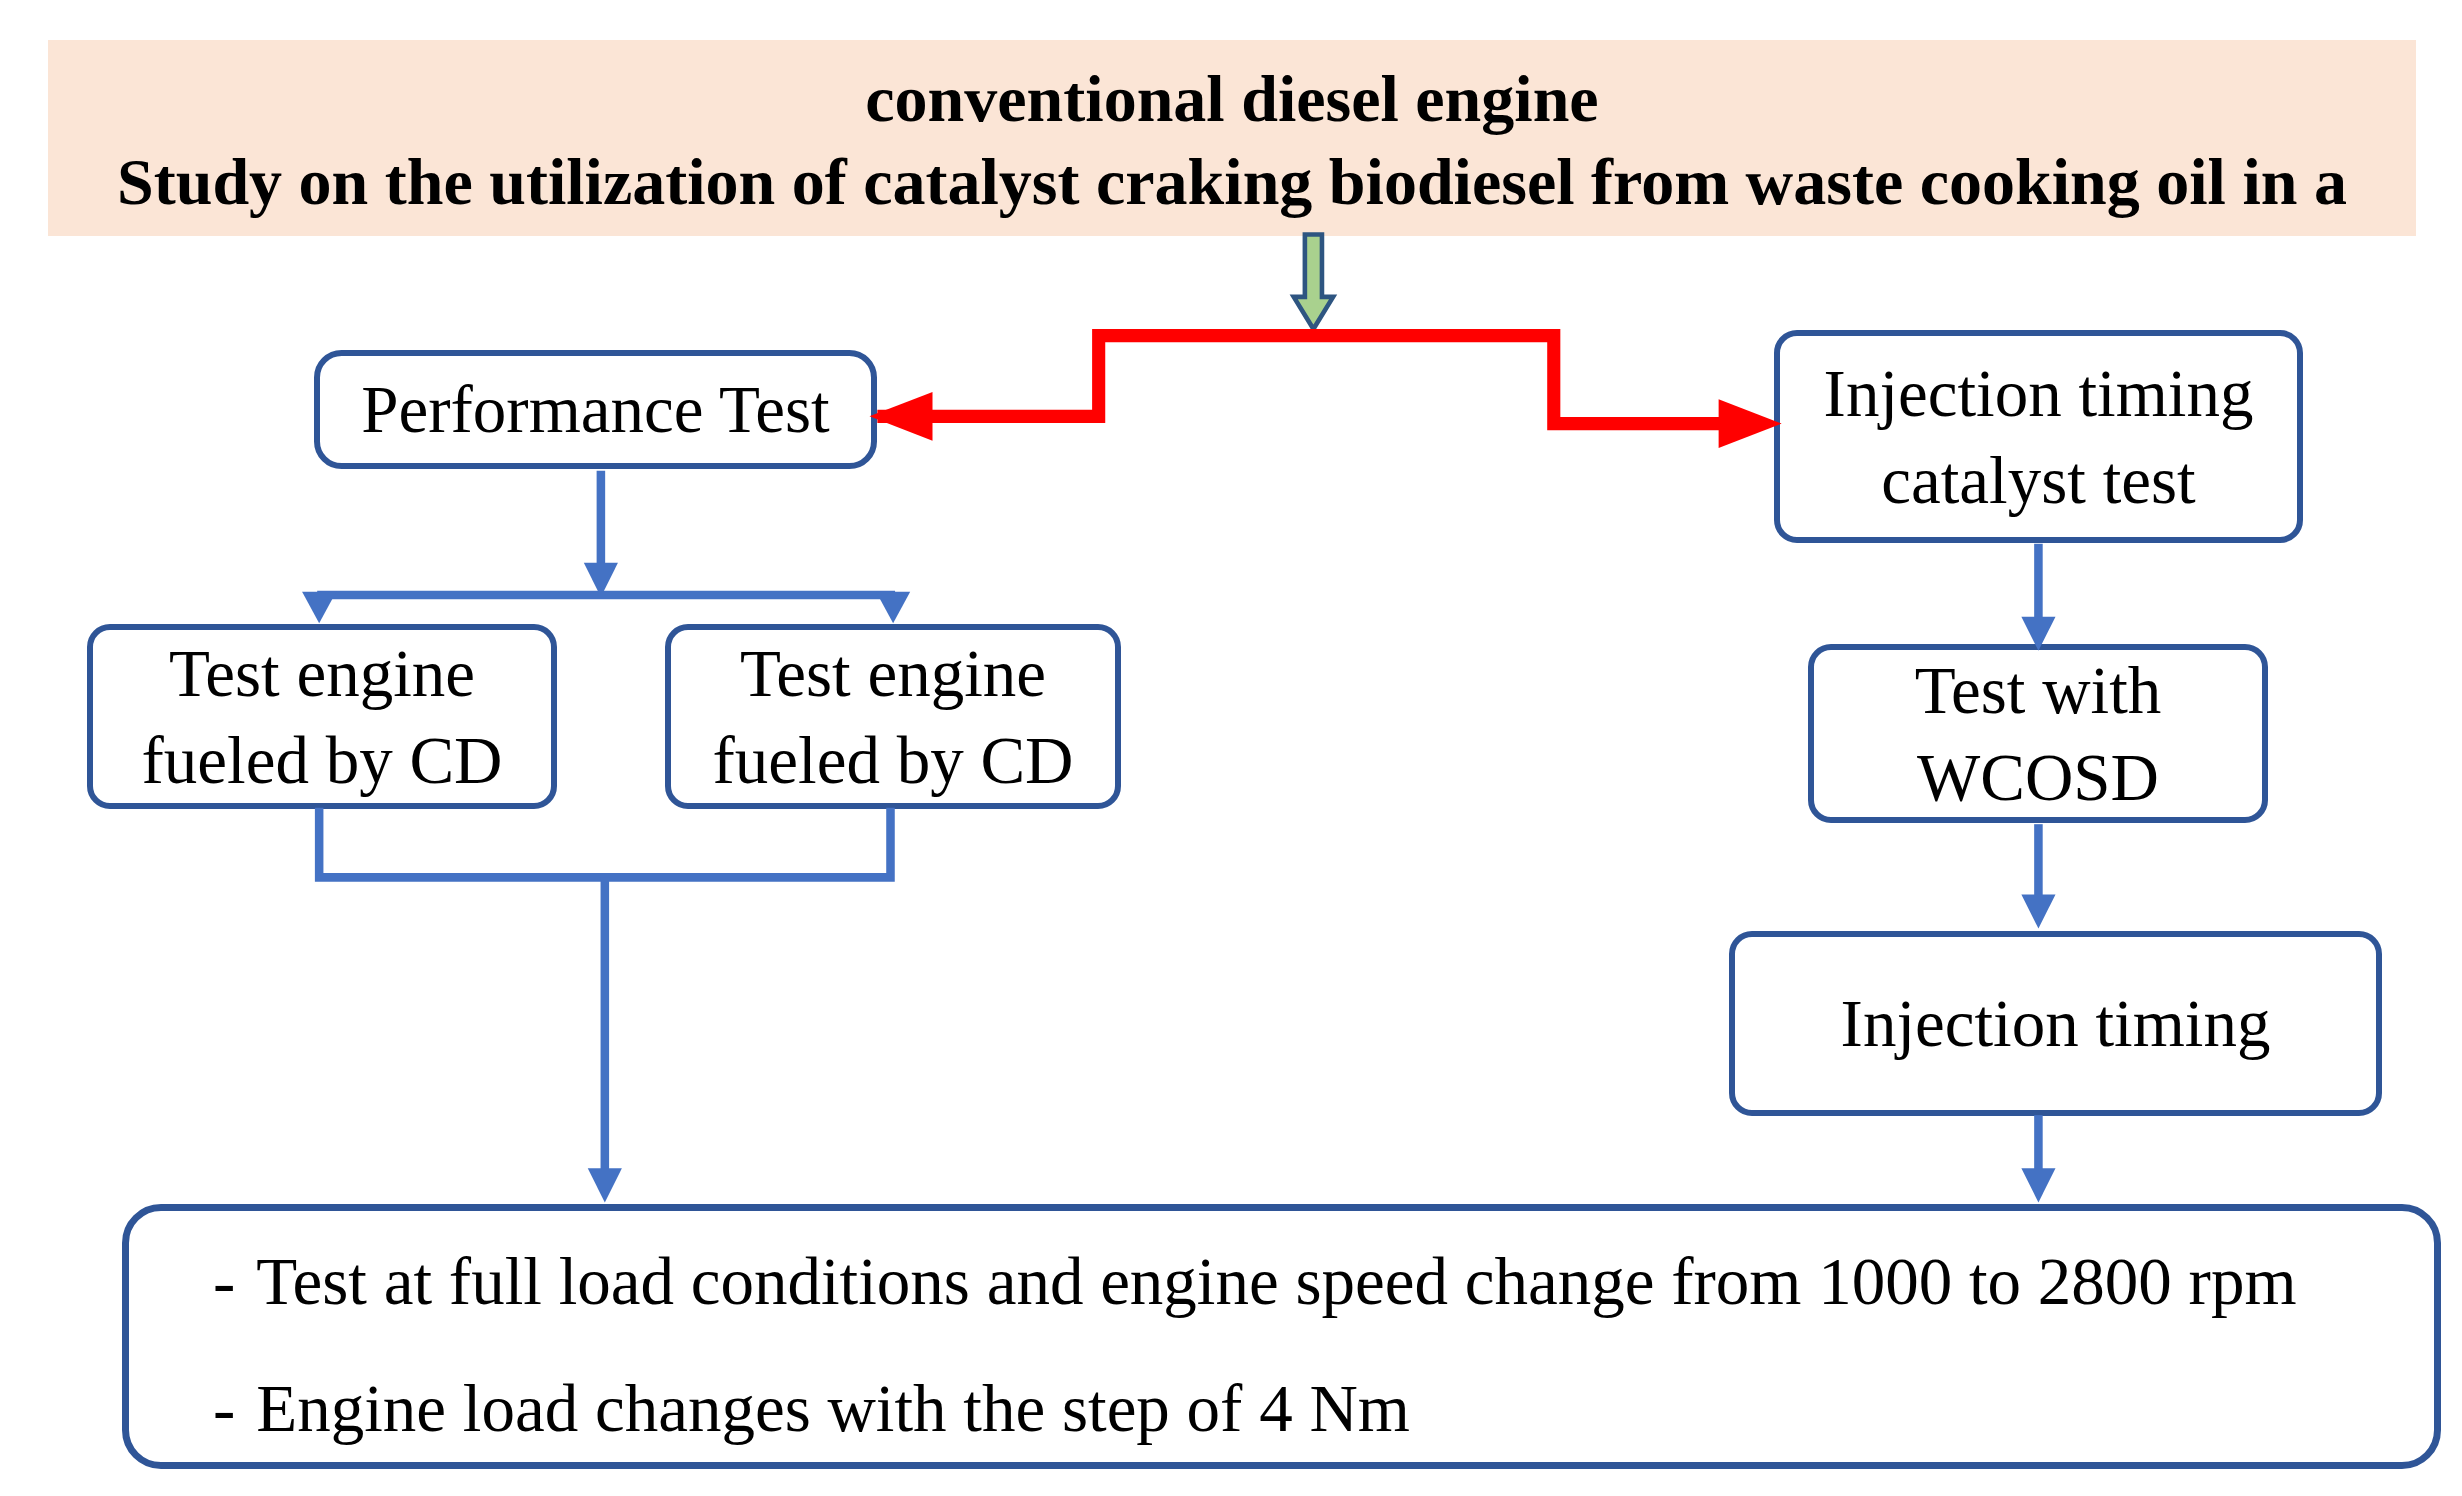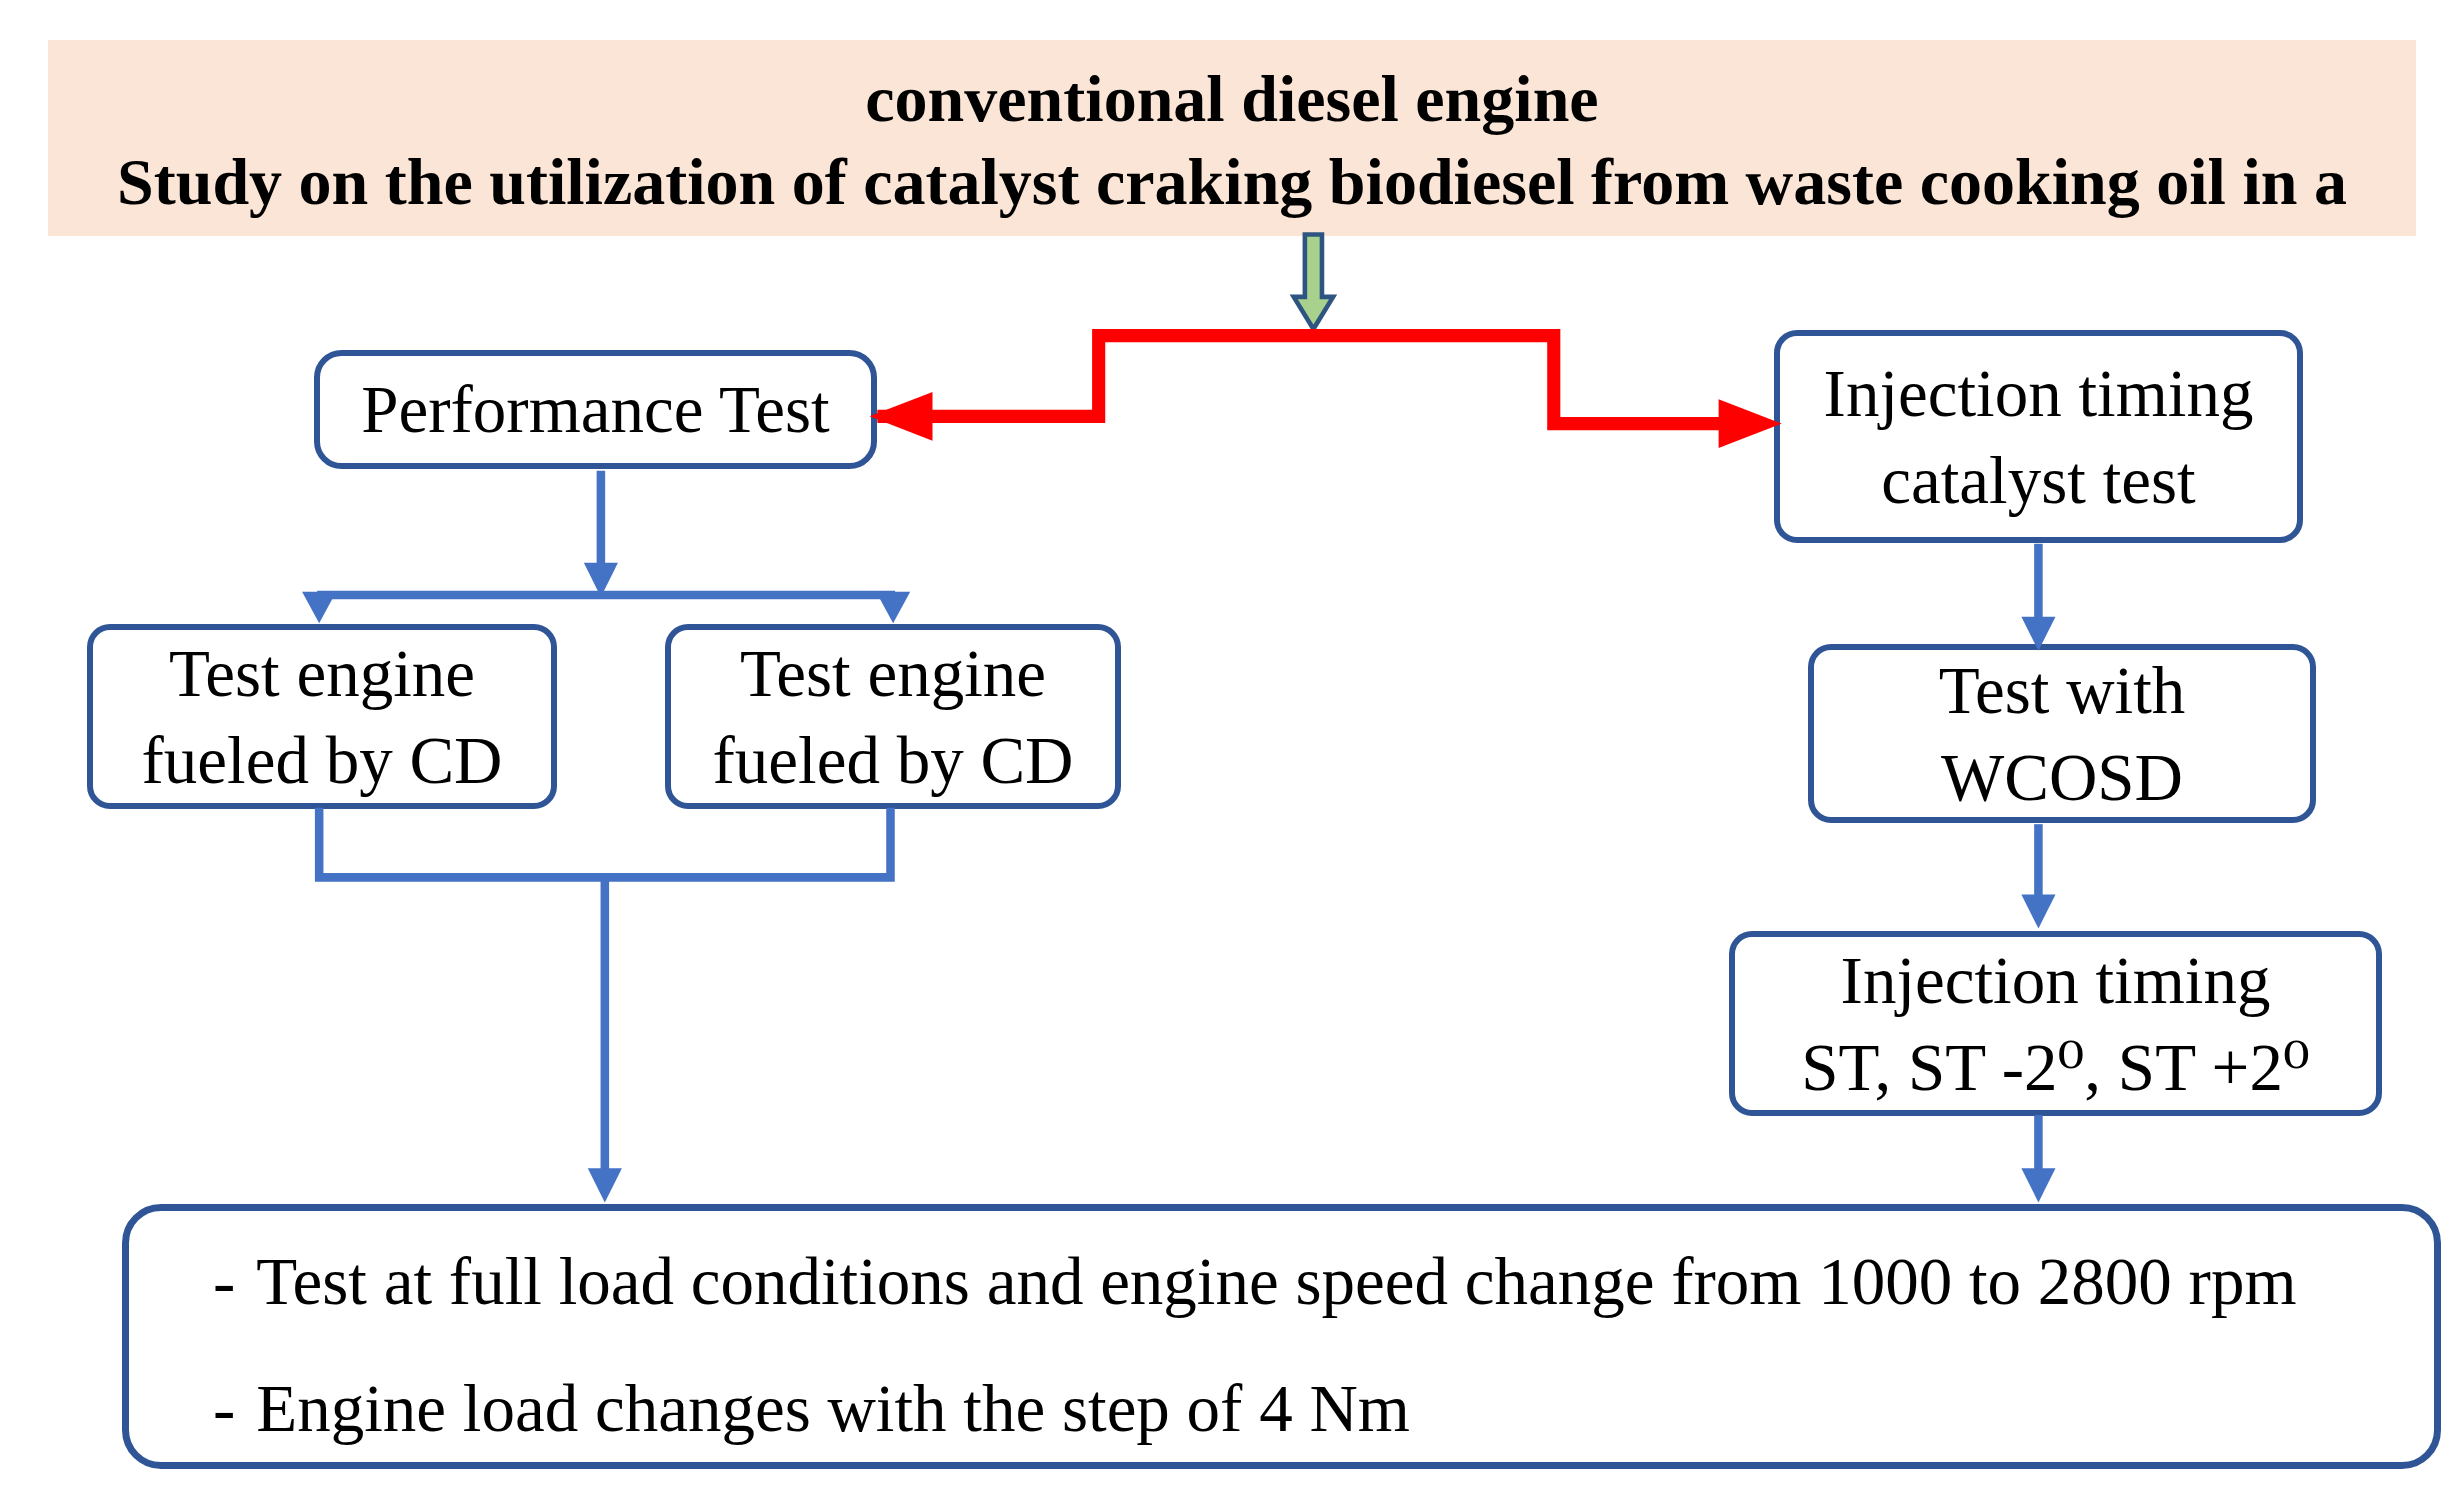--- a/index.html
+++ b/index.html
@@ -50,21 +50,21 @@
     justify-content: center;
     text-align: center;
     font-size: 67px;
     line-height: 87px;
     white-space: nowrap;
   }
   .box-performance  { left: 314px;  top: 350px;  width: 563px;  height: 119px; border-radius: 27.6px; text-align: center; }
   .box-cd-left      { left: 87px;  top: 624px;  width: 470px;  height: 185px; }
   .box-cd-right     { left: 665px; top: 624px;  width: 456px;  height: 185px; }
   .box-inj-changing { left: 1774px; top: 330px;  width: 529px;  height: 213px; }
-  .box-wcosd        { left: 1808px; top: 644px;  width: 508px;  height: 179px; }
+  .box-wcosd        { left: 1808px; top: 644px;  width: 460px;  height: 179px; }
   .box-st           { left: 1729px; top: 931px; width: 653px;  height: 185px; }
   .box-conditions {
     left: 122px; top: 1204px; width: 2319px; height: 265px;
     border-width: 7.2px;
     border-radius: 39px;
     display: block;
     text-align: left;
     padding: 33px 19.7px 0 84px;
     font-size: 67px;
     line-height: 74px;
@@ -115,21 +115,20 @@
     <span>catalyst test</span>
   </div>
 
   <div class="box box-wcosd">
     <span>Test with</span>
     <span>WCOSD</span>
   </div>
 
   <div class="box box-st">
     <span>Injection timing</span>
-    <span>ST, ST -2⁰, ST +2⁰</span>
   </div>
 
   <div class="box box-conditions">
     <div class="cond-row">
       <span class="cond-dash">-</span>
       <span>Test at full load conditions and engine speed change from 1000 to 2800 rpm</span>
     </div>
     <div class="cond-row">
       <span class="cond-dash">-</span>
       <span>Engine load changes with the step of 4 Nm</span>

